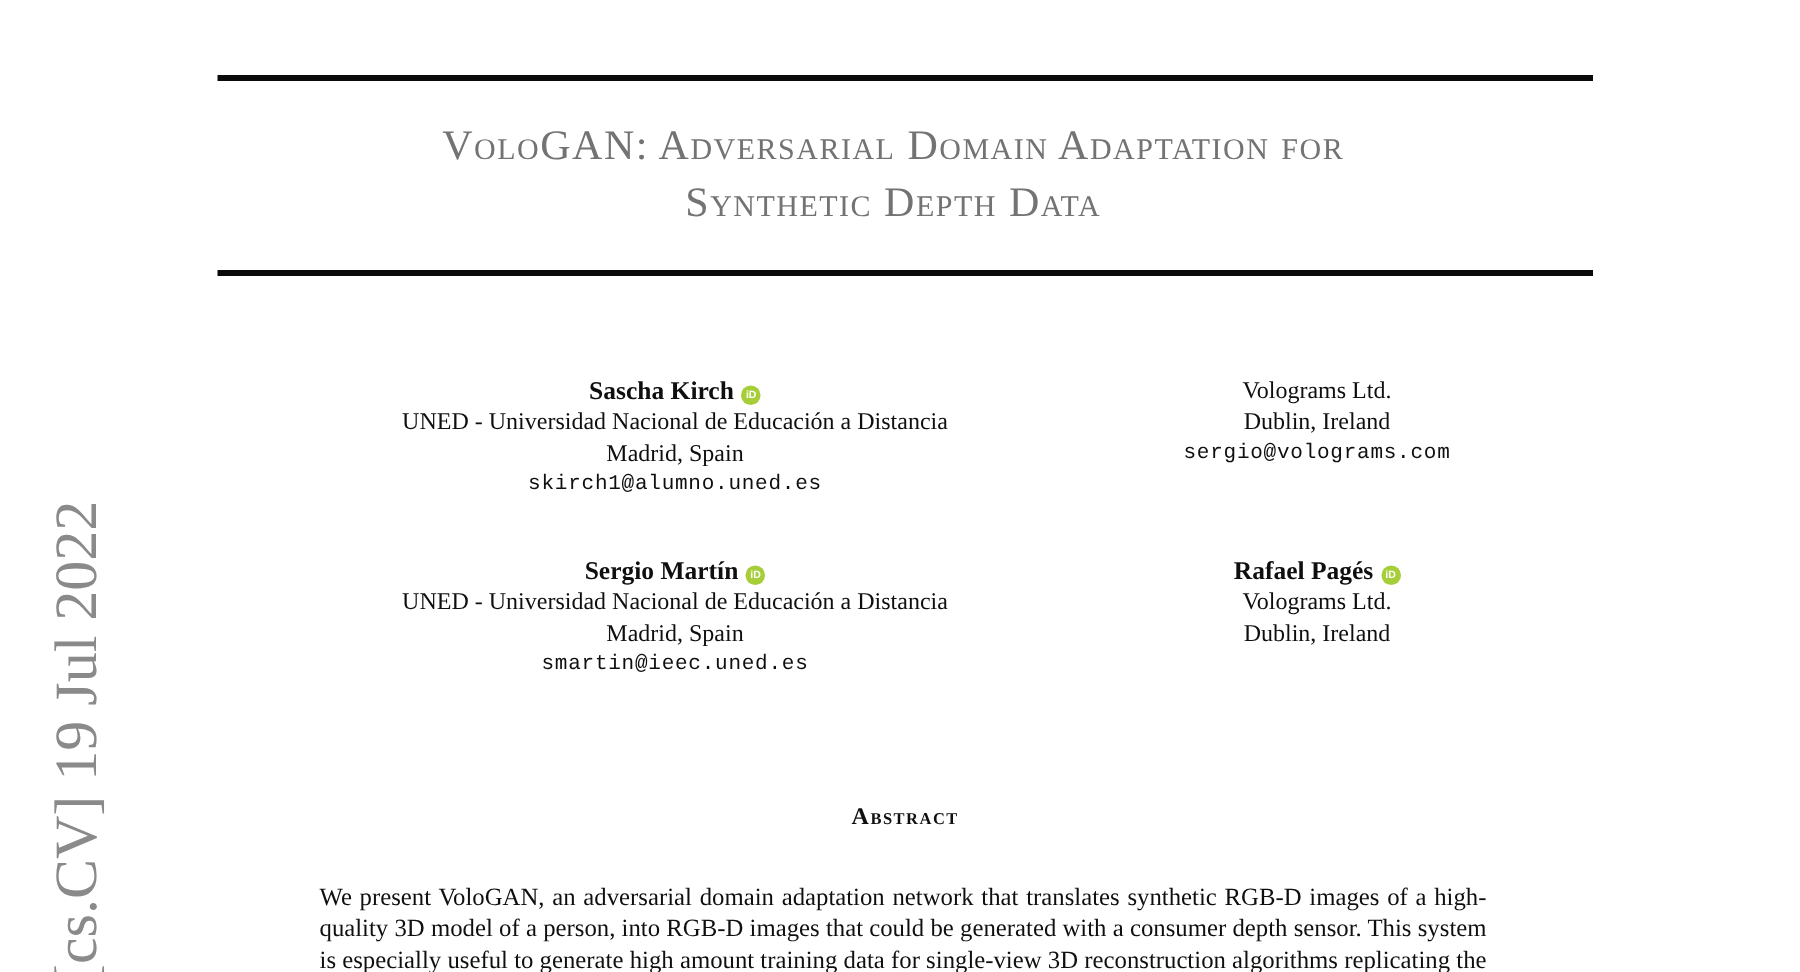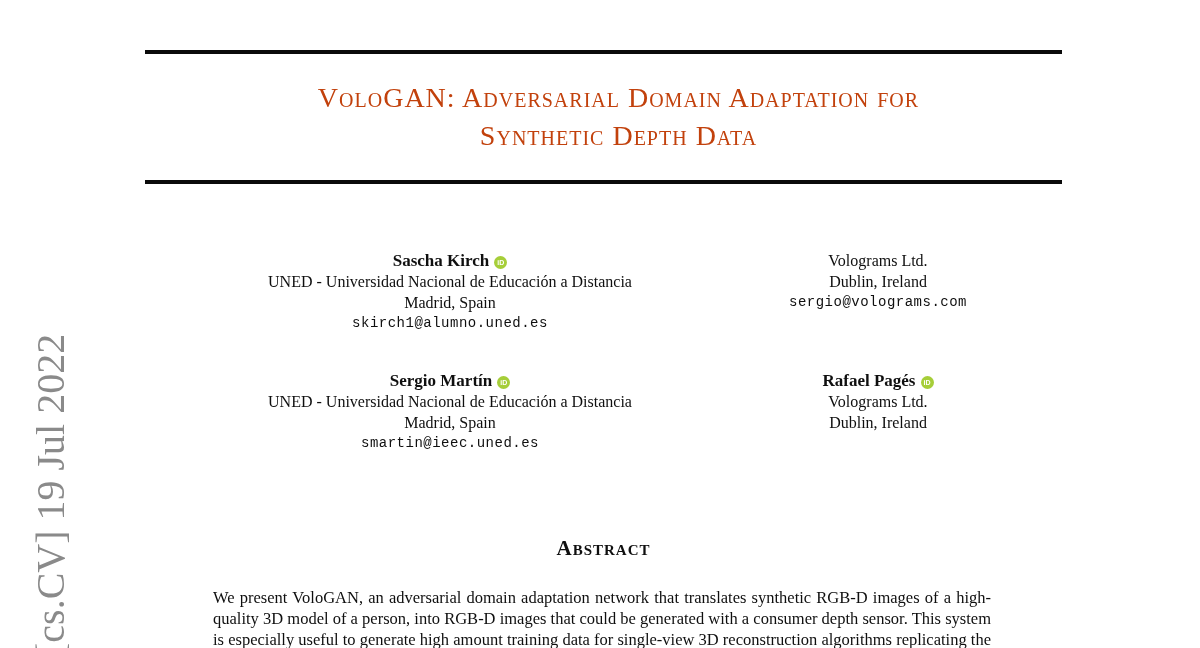--- a/index.html
+++ b/index.html
@@ -23,28 +23,28 @@
     width: 917px;
     height: 4px;
     background: #0a0a0a;
   }
   .rule-top { top: 50px; }
   .rule-bottom { top: 180px; }
 
   
   .title-block {
     position: absolute;
-    left: 160px; top: 79px;
+    left: 137px; top: 79px;
     width: 917px;
     text-align: center;
     font-variant: small-caps;
     font-size: 28px;
     line-height: 38px;
     letter-spacing: 1px;
-    color: #c2410c;
+    color: #737373;
   }
 
   
   .watermark {
     position: absolute;
     left: 28px; top: 656px;
     transform: rotate(-90deg);
     transform-origin: 0 0;
     font-family: "Liberation Serif", serif;
     font-size: 40px;
@@ -96,21 +96,21 @@
   }
 
   
   .abstract-heading {
     position: absolute;
     left: 145px; top: 536px;
     width: 917px;
     text-align: center;
     font-weight: bold;
     font-variant: small-caps;
-    font-size: 21px;
+    font-size: 16px;
     letter-spacing: 1px;
   }
   .abstract-text {
     position: absolute;
     left: 213px; top: 564px;
     width: 778px;
     font-size: 16.5px;
     line-height: 20.8px;
     text-align: justify;
     color: #0f0f0f;

